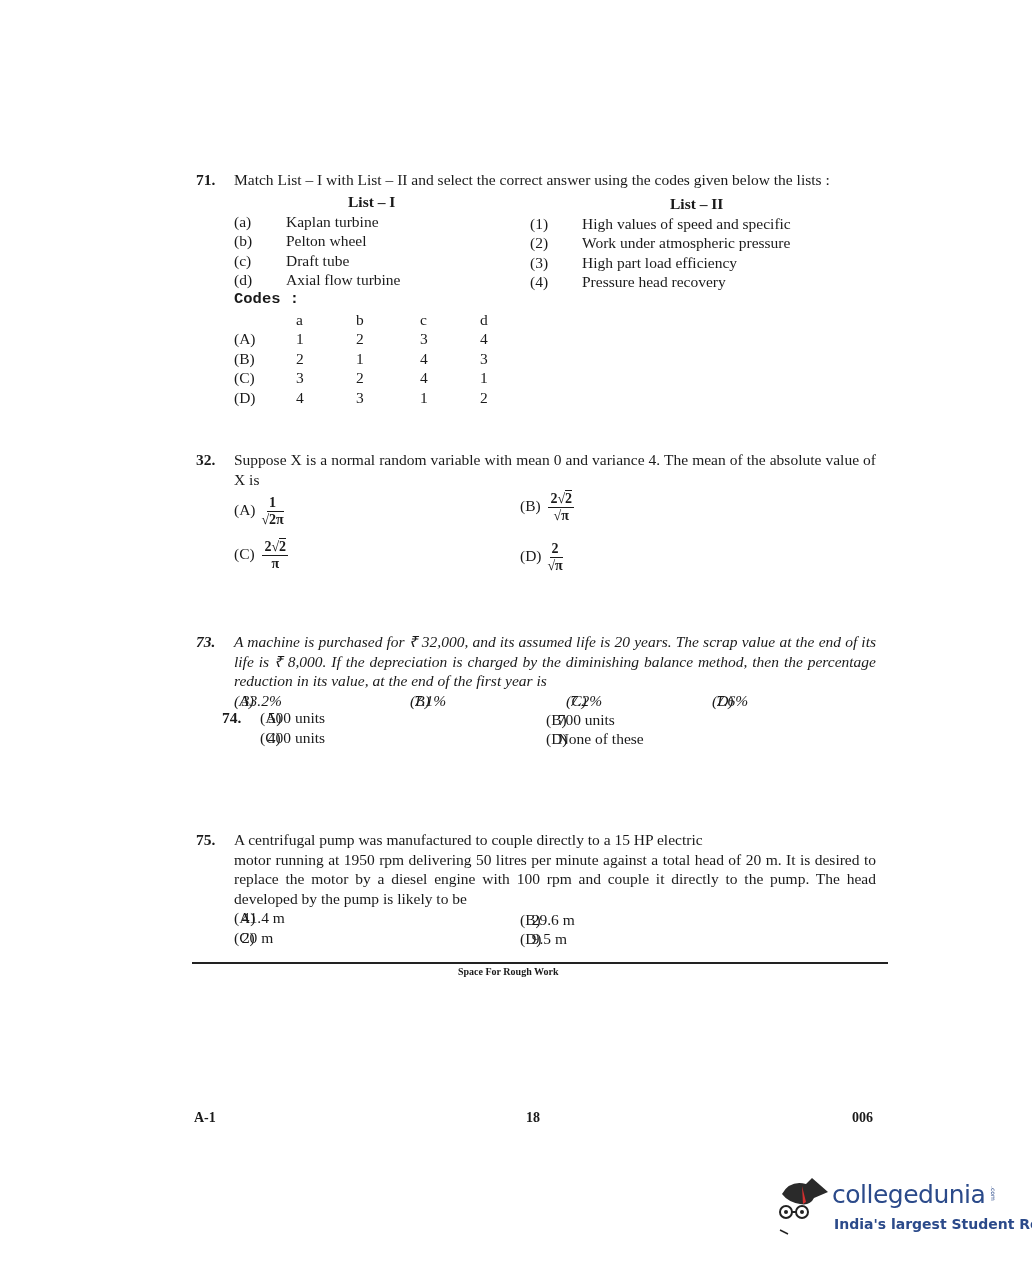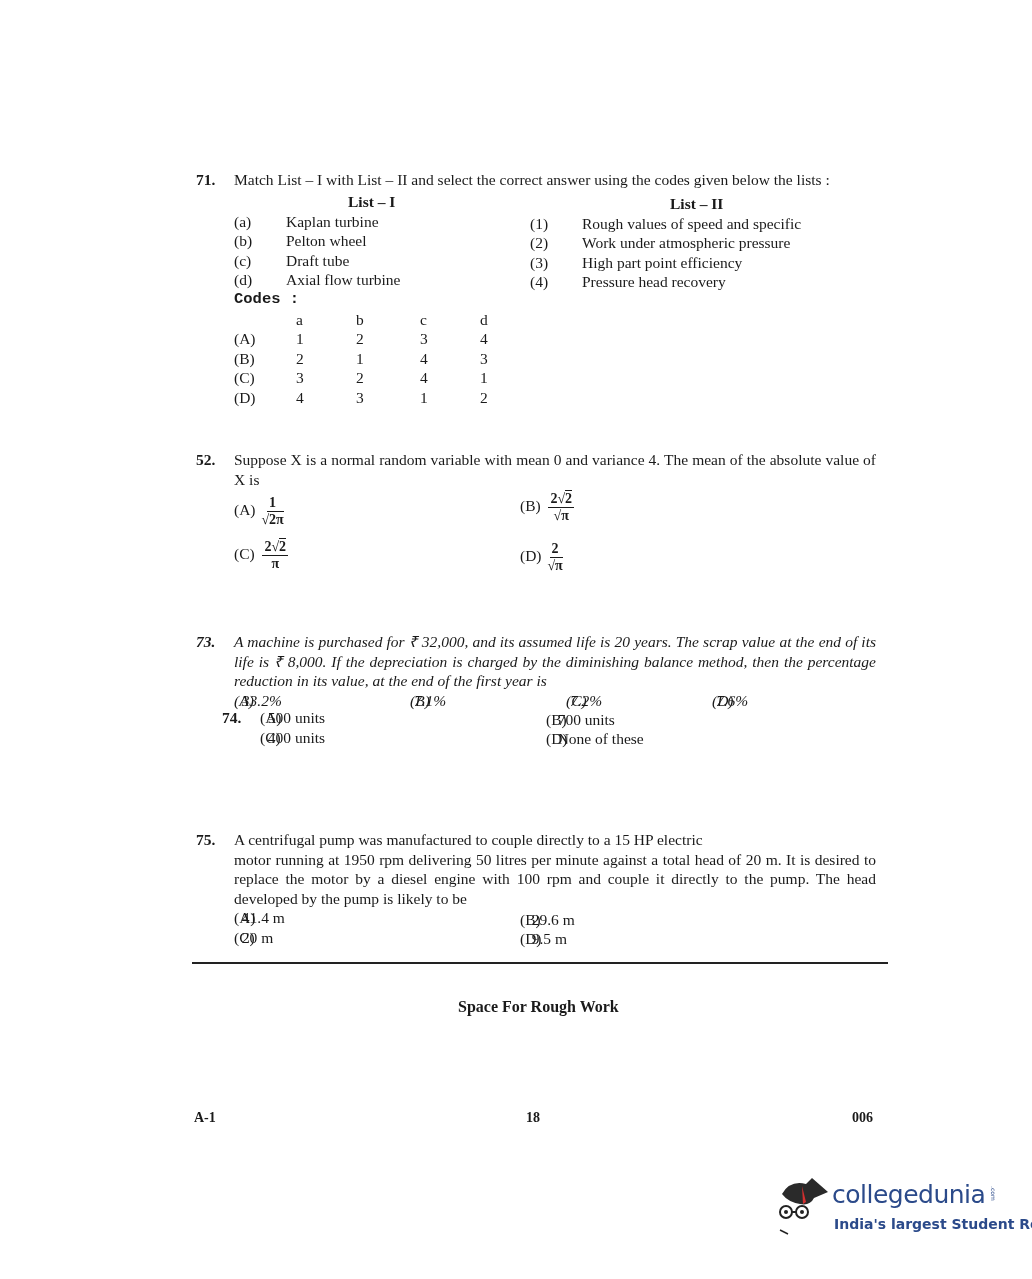--- a/index.html
+++ b/index.html
@@ -43,29 +43,29 @@
           <span style="left:52px">Draft tube</span>
         </div>
       <div class="row">
           <span style="left:0">(d)</span>
           <span style="left:52px">Axial flow turbine</span>
         </div>
     </div>
     <div class="abs" style="left:296px; top:24px; width:340px;">
       <div class="row">
           <span style="left:0">(1)</span>
-          <span style="left:52px">Rough values of speed and specific</span>
+          <span style="left:52px">High values of speed and specific</span>
         </div>
       <div class="row">
           <span style="left:0">(2)</span>
           <span style="left:52px">Work under atmospheric pressure</span>
         </div>
       <div class="row">
           <span style="left:0">(3)</span>
-          <span style="left:52px">High part point efficiency</span>
+          <span style="left:52px">High part load efficiency</span>
         </div>
       <div class="row">
           <span style="left:0">(4)</span>
           <span style="left:52px">Pressure head recovery</span>
         </div>
     </div>
     <span class="abs b" style="left:0; top:100px;font-family:Liberation Mono, monospace;">Codes :</span>
   </div>
   <div style="position:relative; height:100px; margin-left:38px;">
     <div class="row">
@@ -99,21 +99,21 @@
       <span style="left:0">(D)</span>
       <span style="left:62px">4</span>
         <span style="left:122px">3</span>
         <span style="left:186px">1</span>
         <span style="left:246px">2</span>
     </div>
   </div>
 </div>
 
 <div class="q" style="top:450px;">
-  <span class="qnum">52.</span>
+  <span class="qnum">32.</span>
   <div class="qtext">Suppose X is a normal random variable with mean 0 and variance 4. The mean of the absolute value of X is</div>
   <div style="position:relative; height:100px; margin-left:38px;">
     <div class="abs" style="left:0; top:6px;">
       <span>(A)</span>
       <span class="frac">
         <span class="num">1</span>
         <span class="den">√<span class="sq">2π</span></span>
       </span>
     </div>
     <div class="abs" style="left:286px; top:2px;">
@@ -175,21 +175,21 @@
       <span style="left:286px; top:2px;"><span>(B)</span>&nbsp;&nbsp;&nbsp; <span>29.6 m</span></span>
       </div>
     <div class="row">
         <span style="left:0"><span>(C)</span>&nbsp;&nbsp; <span>20 m</span></span>
       <span style="left:286px; top:1px;"><span>(D)</span>&nbsp;&nbsp;&nbsp; <span>9.5 m</span></span>
       </div>
   </div>
 </div>
 
 <div class="rule"></div>
-<div class="abs b" style="left:458px; top:966px; font-size:16px;margin-top:32px;">Space For Rough Work</div>
+<div class="abs b" style="left:458px; top:966px; font-size:10px;">Space For Rough Work</div>
 
 <div class="footer" style="left:194px;">A-1</div>
 <div class="footer" style="left:526px;">18</div>
 <div class="footer" style="left:852px;">006</div>
 
 <div class="logo">
   <svg class="abs" style="left:0; top:0;" width="60" height="70">
     <path d="M10 22 Q18 8 34 12 L40 6 L56 20 L42 26 Q38 34 28 32 Q16 30 10 22Z" fill="#2a2a2a"></path>
     <path d="M30 14 L34 30 L31 32 Z" fill="#d32f2f"></path>
     <circle cx="14" cy="40" r="6" fill="none" stroke="#222" stroke-width="2"></circle>

